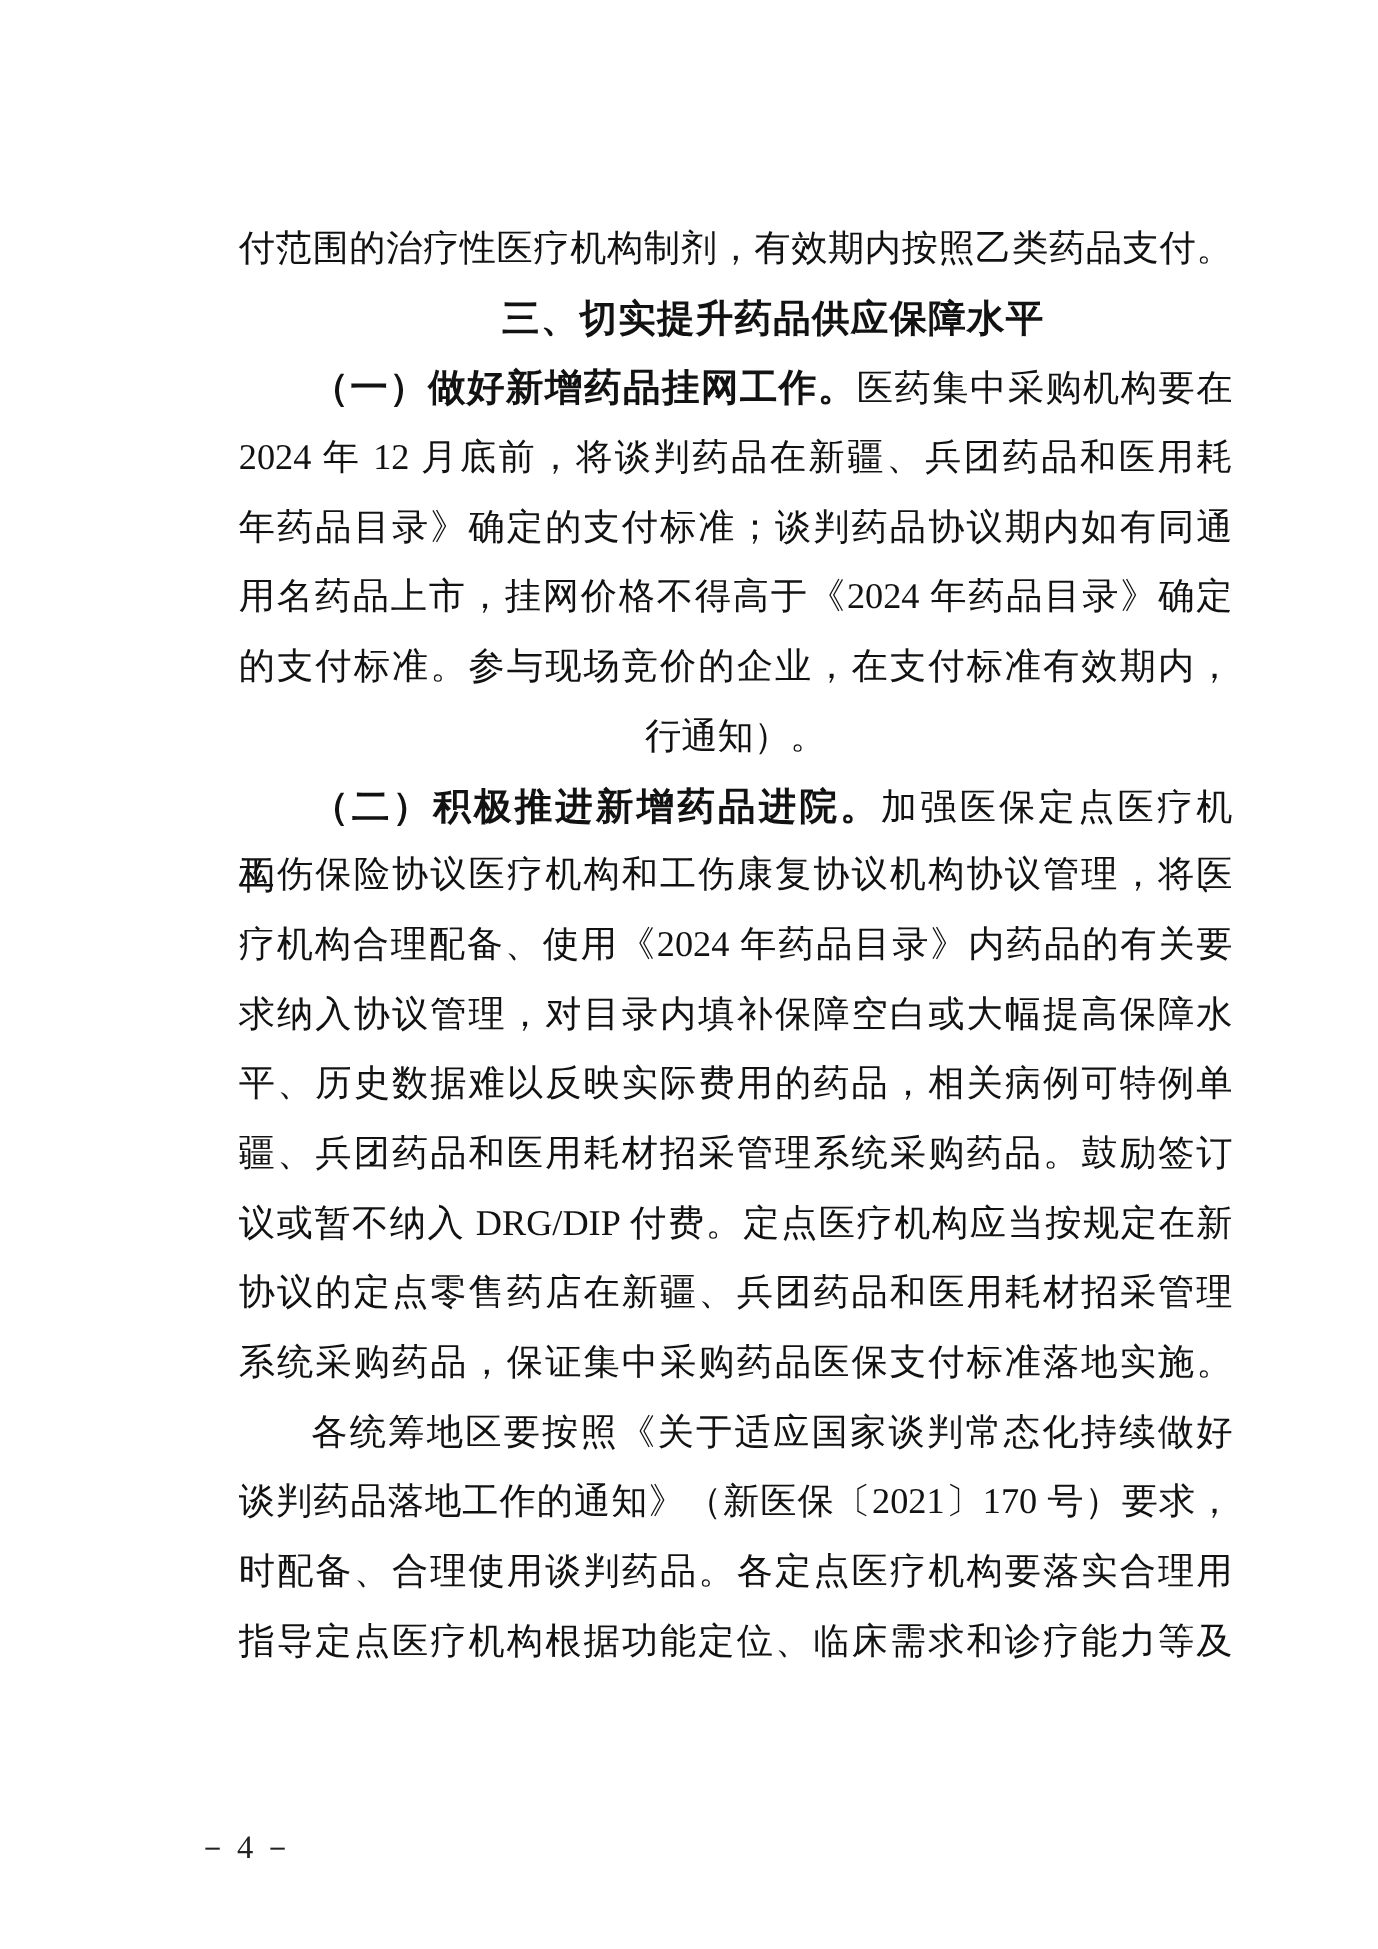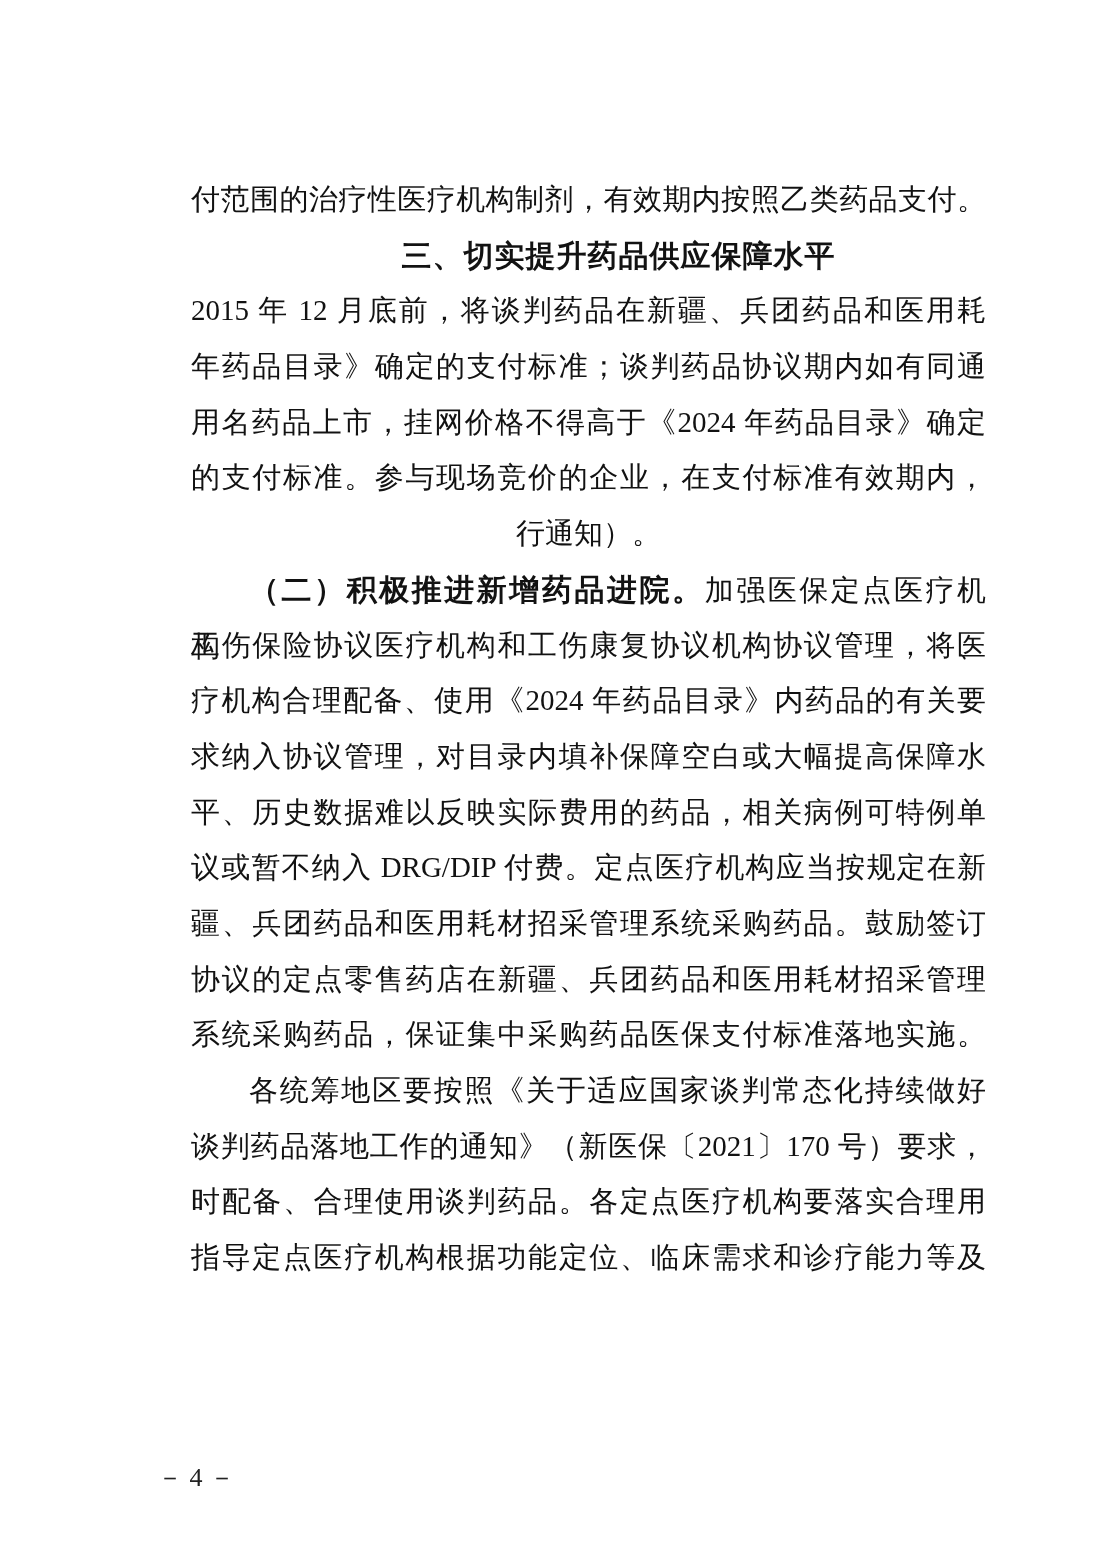--- a/index.html
+++ b/index.html
@@ -51,35 +51,36 @@
   }
 </style>
 </head>
 <body>
 
 <div class="doc">
   <div class="ln just">付范围的治疗性医疗机构制剂，有效期内按照乙类药品支付。</div>
 
   <div class="ln heading indent">三、切实提升药品供应保障水平</div>
 
+  <div class="ln just indent"><span class="lead">（一）做好新增药品挂网工作。</span><span>医药集中采购机构要在</span></div>
 
-  <div class="ln just">2015 年 12 月底前，将谈判药品在新疆、兵团药品和医用耗</div>
+  <div class="ln just">2024 年 12 月底前，将谈判药品在新疆、兵团药品和医用耗</div>
   <div class="ln just">年药品目录》确定的支付标准；谈判药品协议期内如有同通</div>
   <div class="ln just">用名药品上市，挂网价格不得高于《2024 年药品目录》确定</div>
   <div class="ln just">的支付标准。参与现场竞价的企业，在支付标准有效期内，</div>
   <div class="ln">行通知）。</div>
 
   <div class="ln just indent"><span class="lead">（二）积极推进新增药品进院。</span><span>加强医保定点医疗机构、</span></div>
 
   <div class="ln just">工伤保险协议医疗机构和工伤康复协议机构协议管理，将医</div>
   <div class="ln just">疗机构合理配备、使用《2024 年药品目录》内药品的有关要</div>
   <div class="ln just">求纳入协议管理，对目录内填补保障空白或大幅提高保障水</div>
   <div class="ln just">平、历史数据难以反映实际费用的药品，相关病例可特例单</div>
+  <div class="ln just">疆、兵团药品和医用耗材招采管理系统采购药品。鼓励签订</div>
   <div class="ln just">议或暂不纳入 DRG/DIP 付费。定点医疗机构应当按规定在新</div>
-  <div class="ln just">疆、兵团药品和医用耗材招采管理系统采购药品。鼓励签订</div>
   <div class="ln just">协议的定点零售药店在新疆、兵团药品和医用耗材招采管理</div>
   <div class="ln just">系统采购药品，保证集中采购药品医保支付标准落地实施。</div>
 
   <div class="ln just indent">各统筹地区要按照《关于适应国家谈判常态化持续做好</div>
 
   <div class="ln just">谈判药品落地工作的通知》（新医保〔2021〕170 号）要求，</div>
   <div class="ln just">时配备、合理使用谈判药品。各定点医疗机构要落实合理用</div>
   <div class="ln just">指导定点医疗机构根据功能定位、临床需求和诊疗能力等及</div>
 </div>
 

